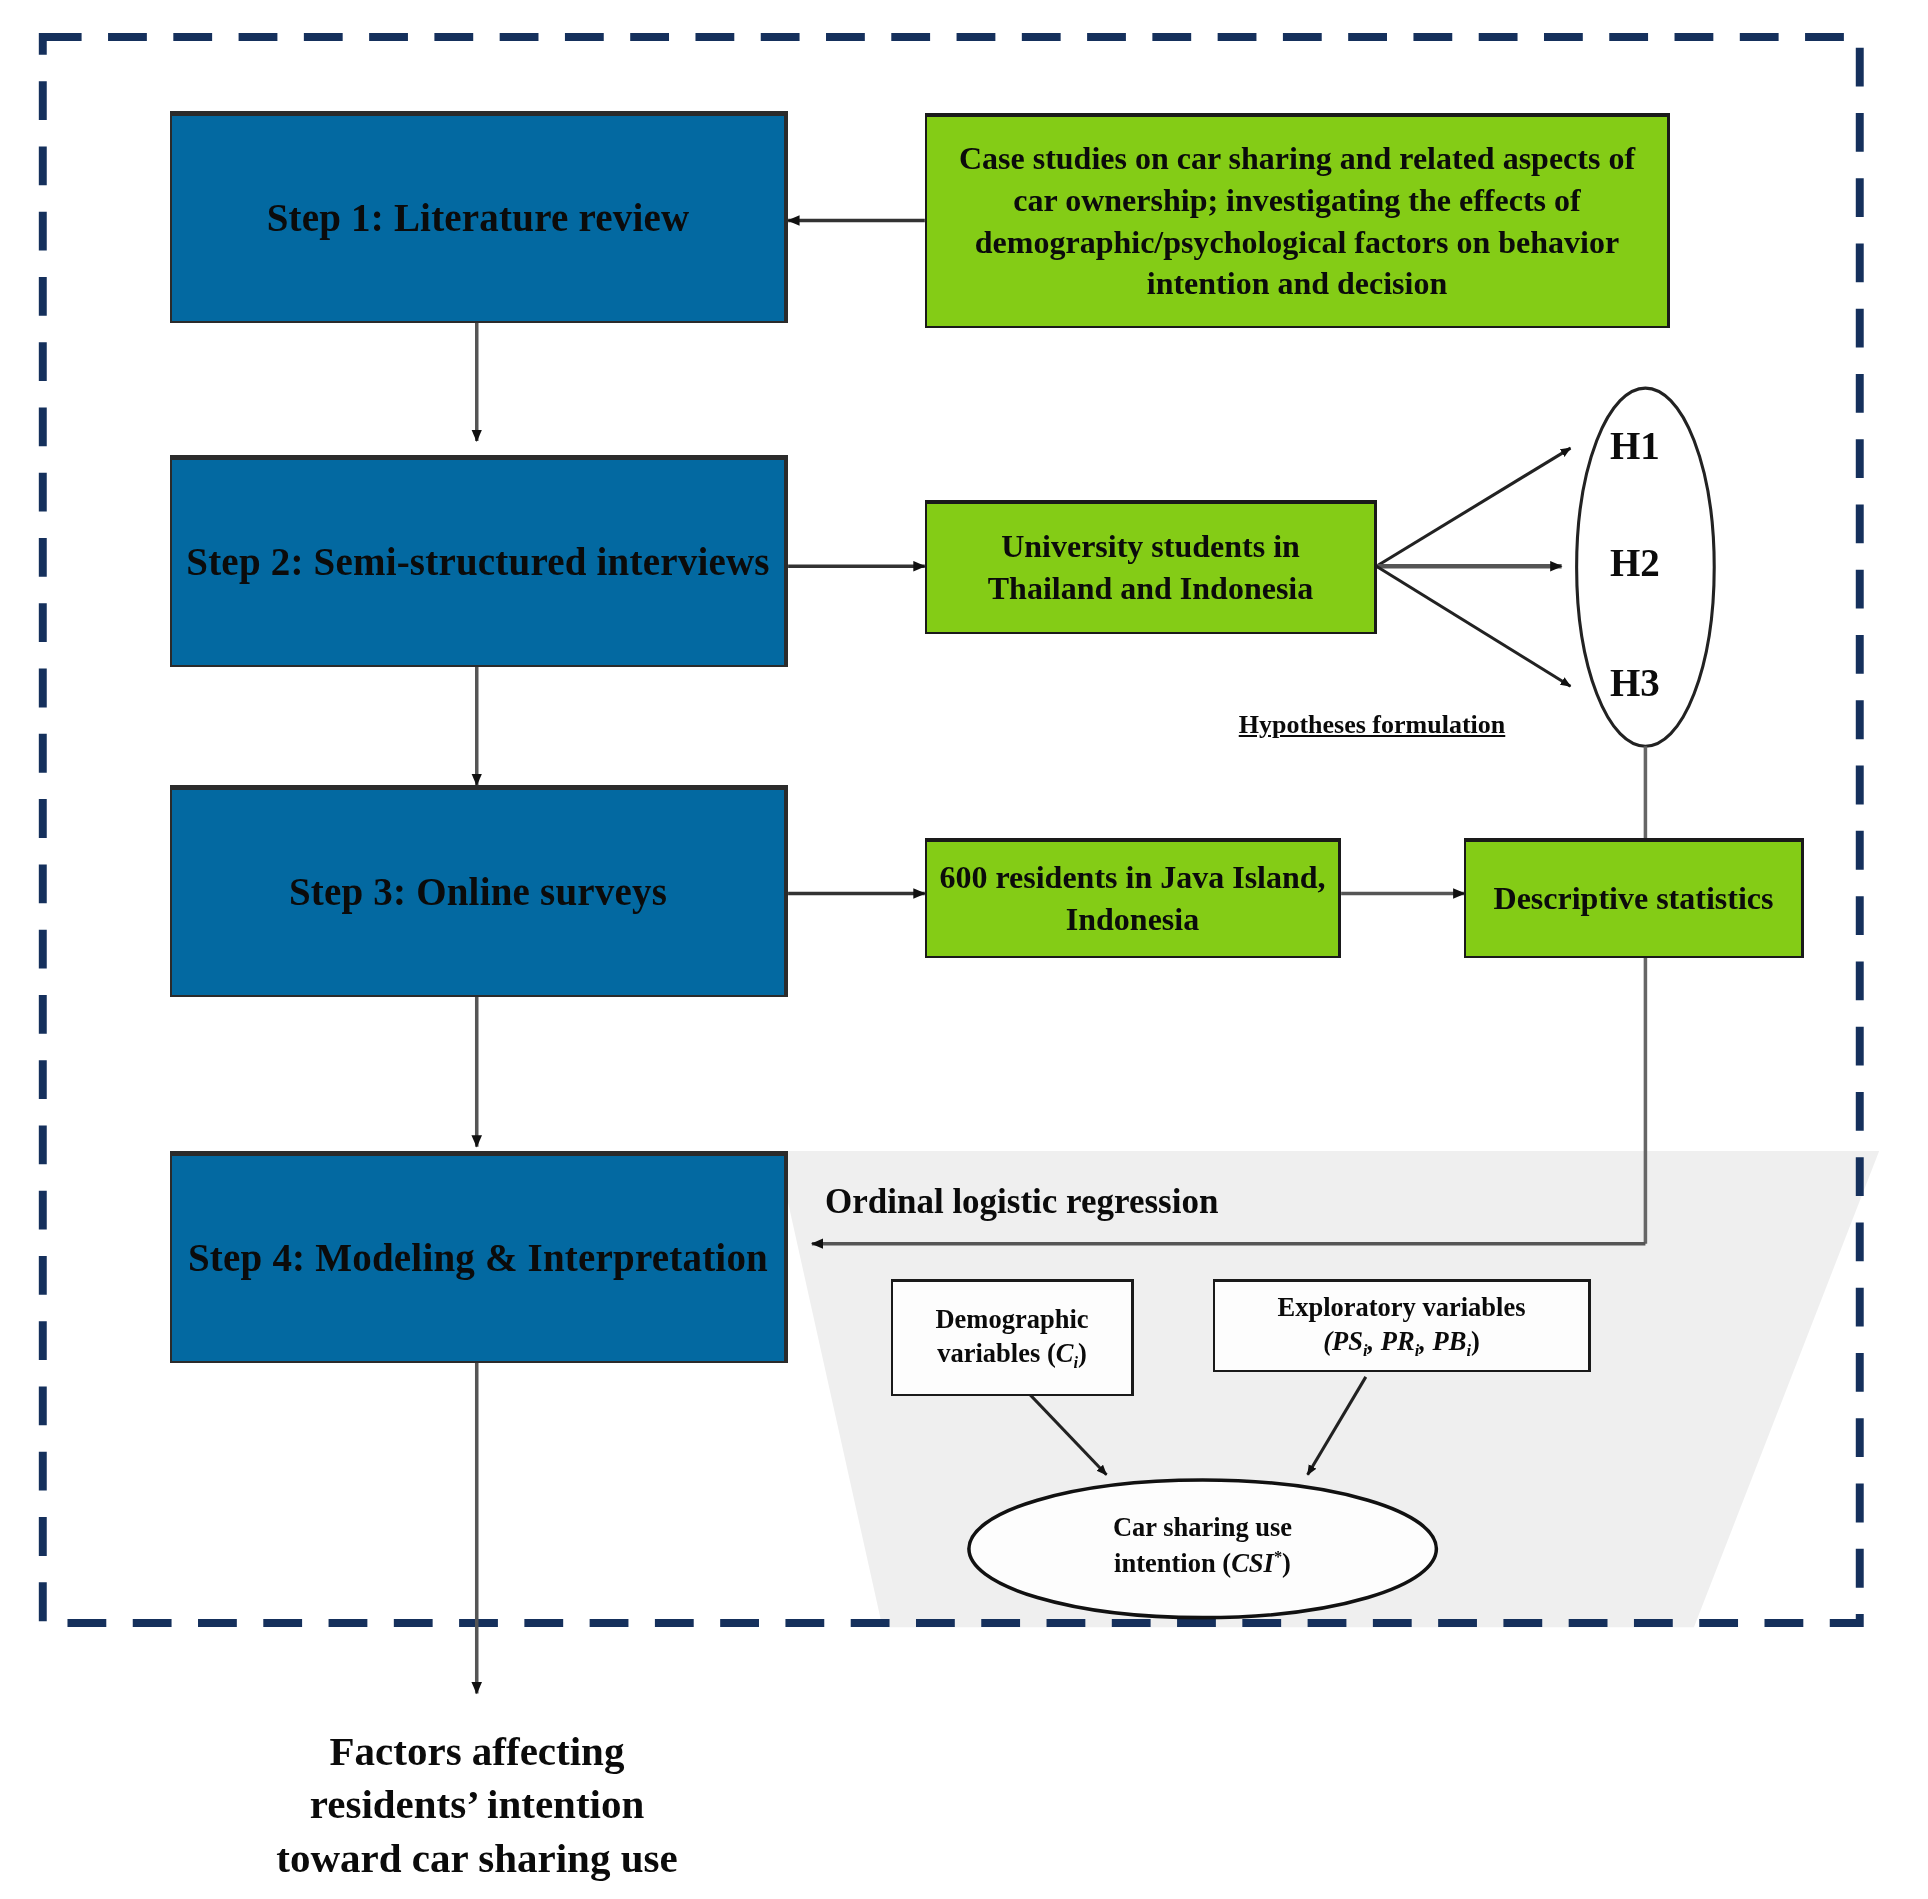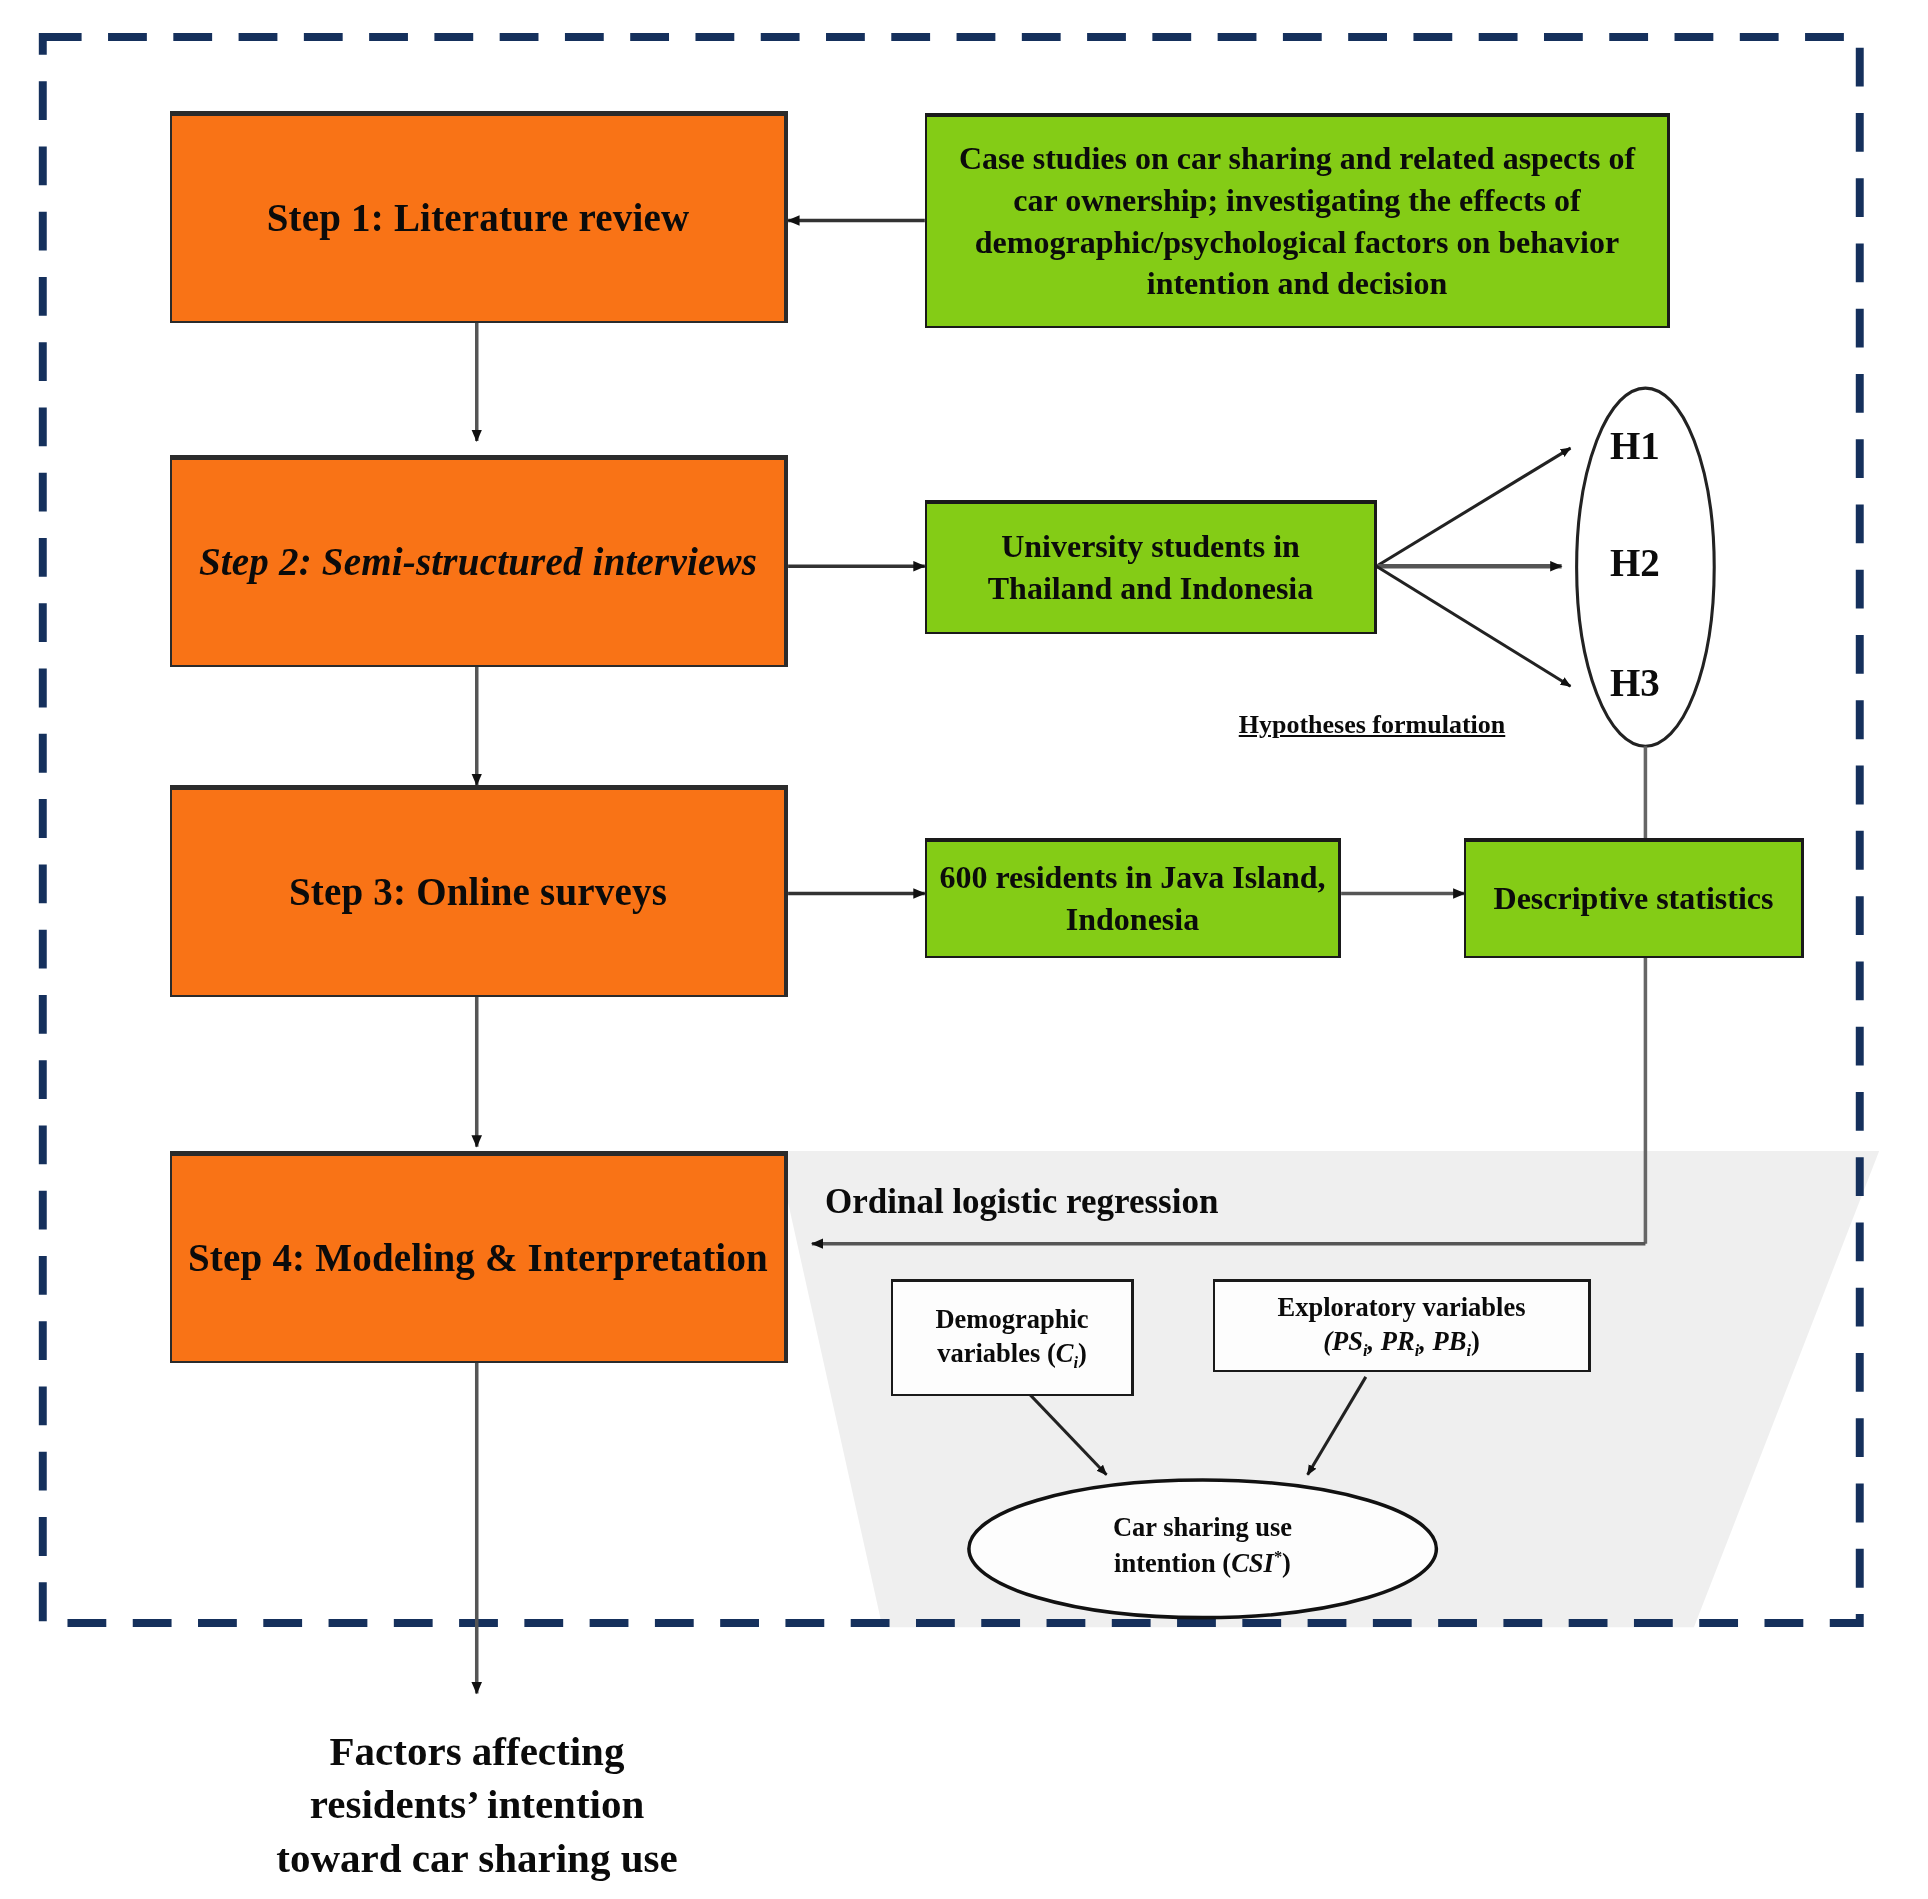--- a/index.html
+++ b/index.html
@@ -29,21 +29,21 @@
     box-sizing: border-box;
     display: flex;
     align-items: center;
     justify-content: center;
     text-align: center;
     font-weight: bold;
     color: #0b0b0b;
     z-index: 5;
   }
   .step-box {
-    background: #f97316;
+    background: #0369a1;
     border: 2.6px solid #2b2b2b;
     border-top-width: 5.3px;
     border-right-width: 4.4px;
     font-size: 39px;
     line-height: 1.25;
     letter-spacing: 0.2px;
   }
   .plain-box {
     background: #84cc16;
     border: 2.6px solid #1a1a1a;
@@ -145,21 +145,21 @@
 
     <path d="M1548,1561 L1482,1672" stroke="#222" stroke-width="3.5" fill="none" marker-end="url(#arrowBlackSm)"></path>
 
     <ellipse cx="1363" cy="1756" rx="265" ry="78" fill="#fdfdfd" stroke="#111" stroke-width="4"></ellipse>
   </svg>
 
   <div class="node step-box" style="left:170px; top:111px; width:618px; height:212px;">
     <span>Step 1: Literature review</span>
   </div>
 
-  <div class="node step-box" style="left:170px; top:455px; width:618px; height:212px;font-style:italic;">
+  <div class="node step-box" style="left:170px; top:455px; width:618px; height:212px;">
     <span>Step 2: Semi-structured interviews</span>
   </div>
 
   <div class="node step-box" style="left:170px; top:785px; width:618px; height:212px;">
     <span>Step 3: Online surveys</span>
   </div>
 
   <div class="node step-box" style="left:170px; top:1151px; width:618px; height:212px;">
     <span>Step 4: Modeling &amp; Interpretation</span>
   </div>

